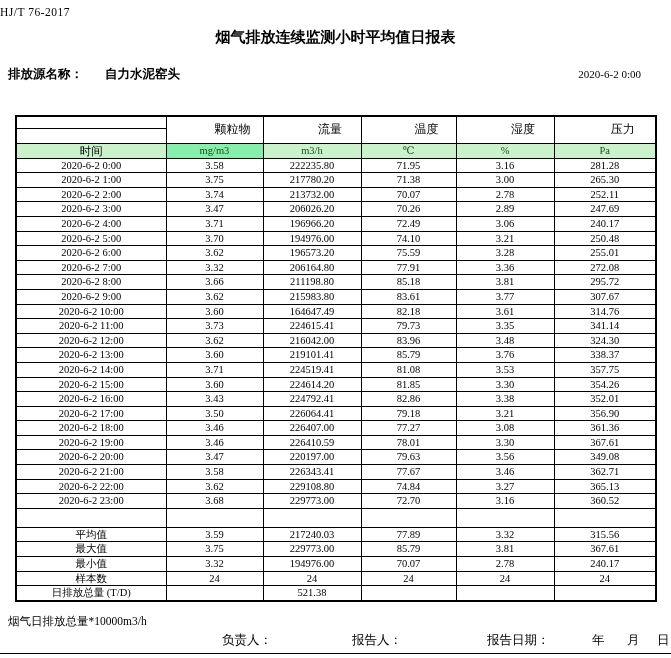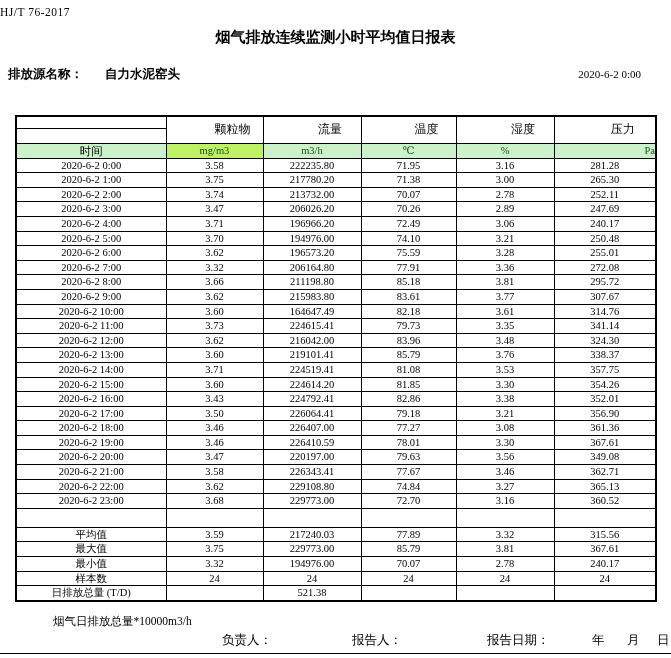--- a/index.html
+++ b/index.html
@@ -24,21 +24,21 @@
     padding:0; font-size:10.5px; white-space:nowrap; overflow:hidden;
     height:13.6px; line-height:13.6px;
   }
   tr.colnames td { font-size:12px; height:11px; line-height:11px;padding-left:36px; }
   td.h-empty { height:11px; line-height:11px; }
   tr.units td { background:#CCF2CC; height:14px; line-height:14px; font-size:10.5px; color:#1A4D1A; }
   tr.units td.time-h { color:#000; font-size:11.5px; }
   tr.spacer td { height:18px; }
   tbody.summary td { height:13.6px; }
 
-  .foot-note { position:absolute; left:8px; top:614px; font-size:11.5px;margin-left:45px; }
+  .foot-note { position:absolute; left:8px; top:614px; font-size:11.5px; }
   .sig { position:absolute; top:632px; font-size:12.5px; }
   .sig-unit { left:8px; }
   .sig-resp { left:222px; }
   .sig-reporter { left:352px;text-align:right; }
   .sig-date { left:487px; }
   .sig-year { left:592px; }
   .sig-month { left:627px; }
   .sig-day { left:657px; }
   .bottom-rule { position:absolute; left:0; top:653px; width:671px; height:1px; background:#000; }
 </style>
@@ -71,25 +71,25 @@
         <td rowspan="2">流量</td>
         <td rowspan="2">温度</td>
         <td rowspan="2">湿度</td>
         <td rowspan="2">压力</td>
       </tr>
       <tr>
         <td class="h-empty"></td>
       </tr>
       <tr class="units">
         <td class="time-h" style="background: rgb(204, 242, 204);">时间</td>
-        <td style="background: #bef264; color: rgb(26, 77, 26);">mg/m3</td>
+        <td style="background: #86efac; color: rgb(26, 77, 26);">mg/m3</td>
         <td style="background: rgb(204, 242, 204); color: rgb(26, 77, 26);">m3/h</td>
         <td style="background: rgb(204, 242, 204); color: rgb(26, 77, 26);">℃</td>
         <td style="background: rgb(204, 242, 204); color: rgb(26, 77, 26);">%</td>
-        <td style="background: rgb(204, 242, 204); color: rgb(26, 77, 26); text-align: right;">Pa</td>
+        <td style="background: rgb(204, 242, 204); color: rgb(26, 77, 26);">Pa</td>
       </tr>
     </tbody>
     <tbody>
         <tr>
           <td>2020-6-2 0:00</td>
           <td>3.58</td>
           <td>222235.80</td>
           <td>71.95</td>
           <td>3.16</td>
           <td>281.28</td>

